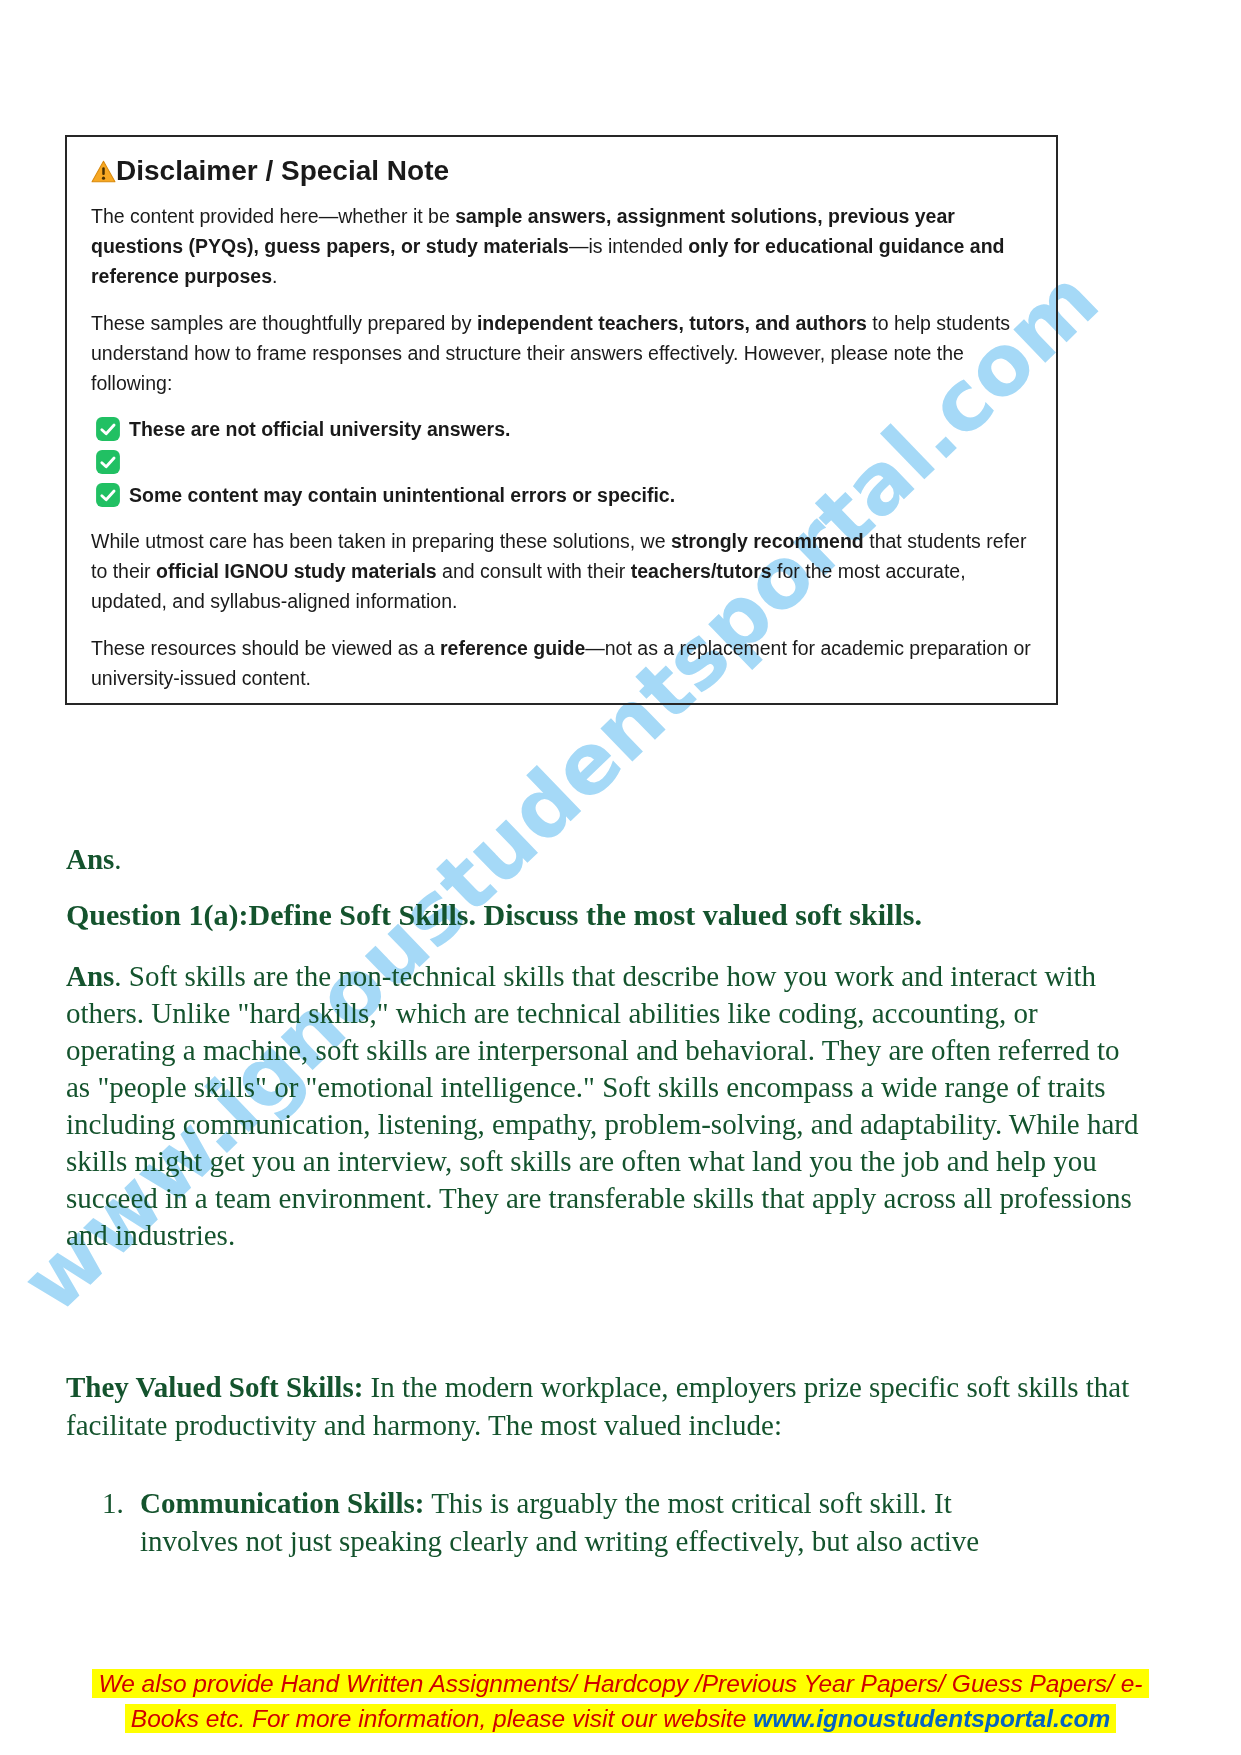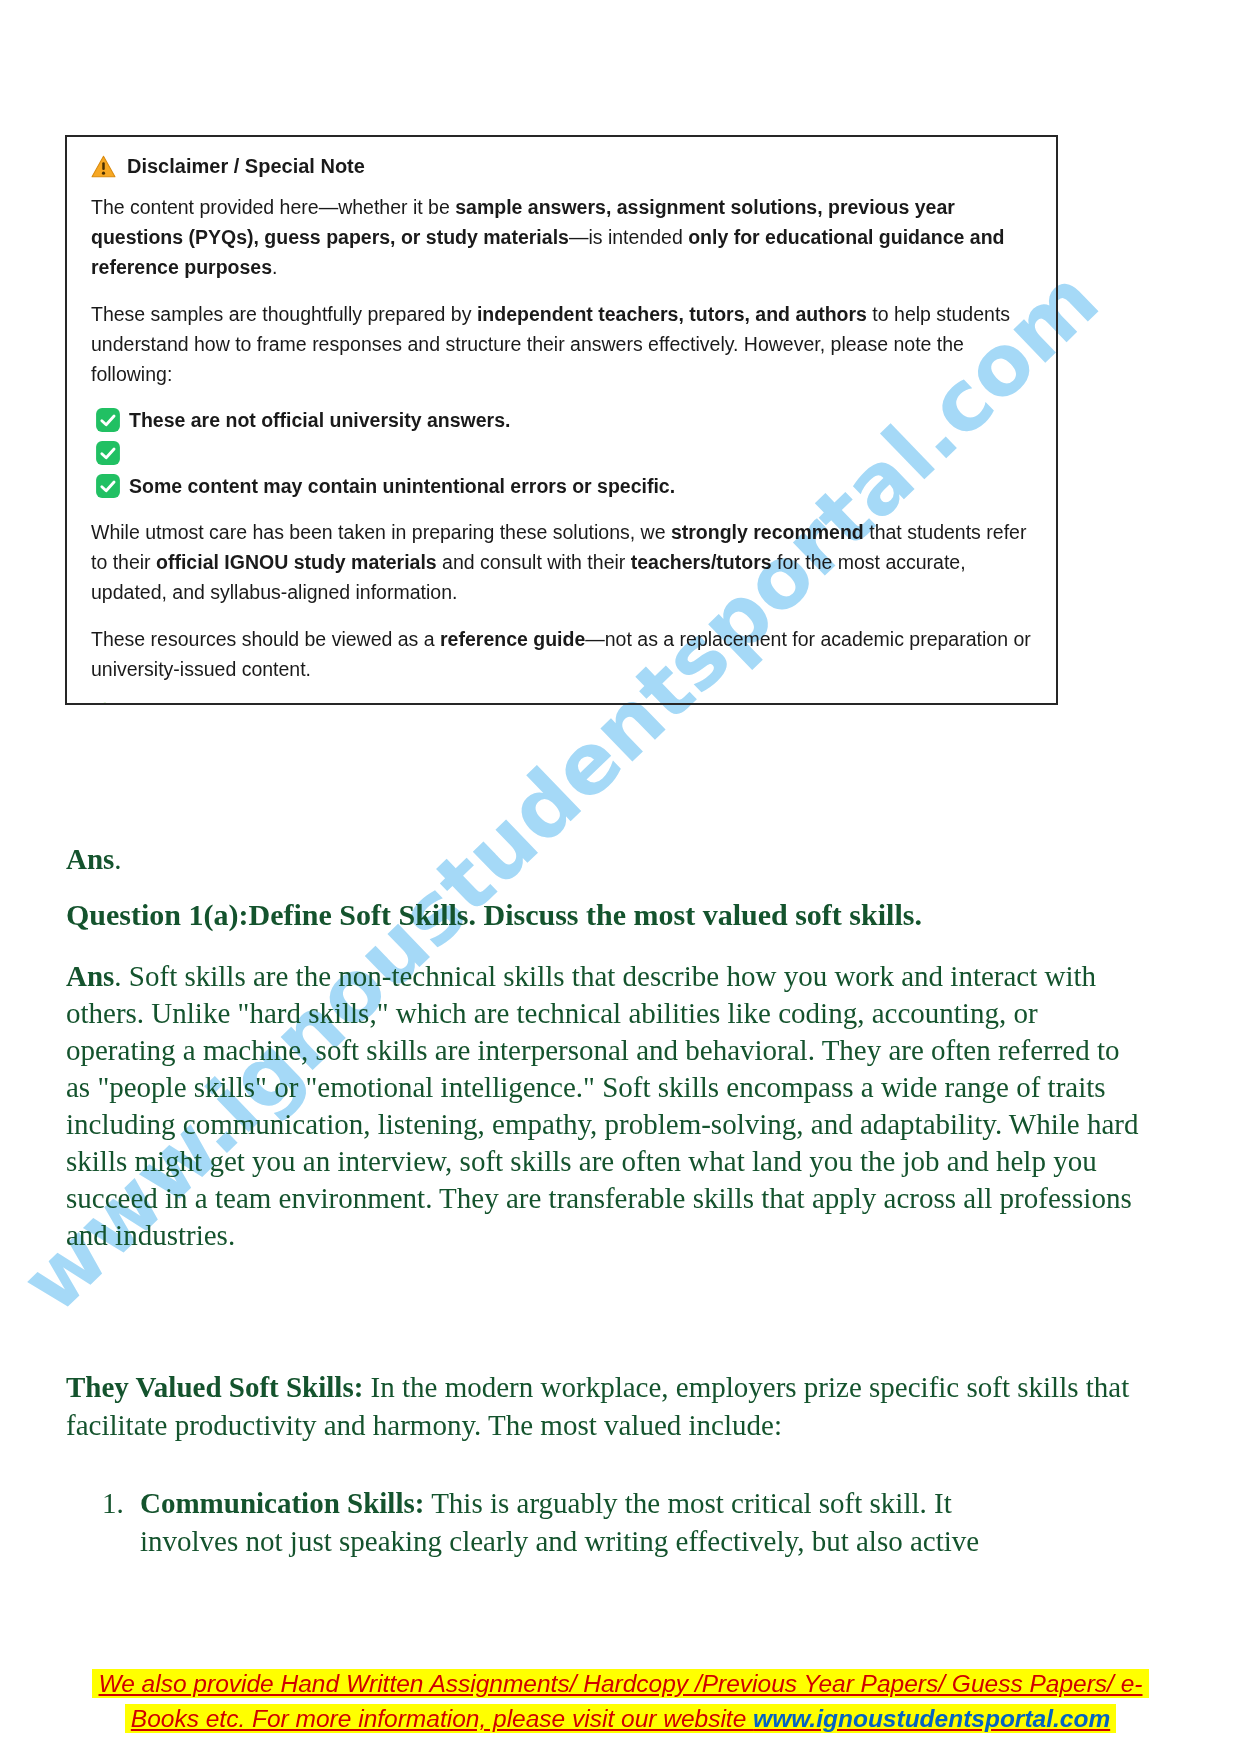--- a/index.html
+++ b/index.html
@@ -13,21 +13,21 @@
     text-align:center;transform:rotate(-44deg);
     font-family:"DejaVu Sans",sans-serif;font-weight:bold;font-size:84px;
     color:#A5D9F7;z-index:0;white-space:nowrap;pointer-events:none;
   }
   
   .disclaimer-box{
     position:absolute;left:65px;top:135px;width:993px;height:570px;
     border:2px solid #262626;box-sizing:border-box;padding:18px 24px 14px 24px;
     z-index:1;overflow:hidden;background:transparent;
   }
-  .box-title{display:flex;align-items:flex-start;gap:11px;font-weight:bold;font-size:20px;margin:0 0 14px 0}
+  .box-title{display:flex;align-items:center;font-weight:bold;font-size:28px;margin:0 0 14px 0}
   .box-title svg{width:25px;height:23px;display:block}
   .dpara{font-size:19.5px;line-height:30px;margin:0 0 17px 0}
   .b{font-weight:bold}
   .checklist{margin:0 0 17px 4px}
   .check-row{display:flex;align-items:center;gap:8px;margin:0 0 6px 0}
   .check-row svg{width:26px;height:26px;flex:0 0 auto;display:block}
   .check-label{font-weight:bold;font-size:19.5px;line-height:28px}
   .box-footer{display:flex;align-items:center;gap:13px;font-weight:bold;font-size:19.5px;margin-top:4px}
   .box-footer svg{width:28px;height:25px;display:block}
   
@@ -38,21 +38,21 @@
   .most-valued{position:absolute;left:66px;top:1368px;width:1082px;font-size:29px;line-height:38px;z-index:1}
   .numbered-list{position:absolute;left:102px;top:1484px;width:960px;z-index:1}
   .list-item{display:flex;font-size:29px;line-height:38px}
   .list-number{flex:0 0 38px}
   .list-text{width:872px}
   
   .footer-banner{
     position:absolute;left:0;top:1666px;width:1241px;text-align:center;z-index:2;
     font-style:italic;font-size:24.5px;line-height:35px;
   }
-  .hl{background:#FFFF00;color:#D00000;text-decoration:underline;padding:1px 6px;}
+  .hl{background:#FFFF00;color:#D00000;padding:1px 6px;}
   .link{color:#0563C1;font-weight:bold}
 </style>
 </head>
 <body>
 
 <div class="watermark">www.ignoustudentsportal.com</div>
 
 <div class="disclaimer-box">
   <div class="box-title">
     <span>

